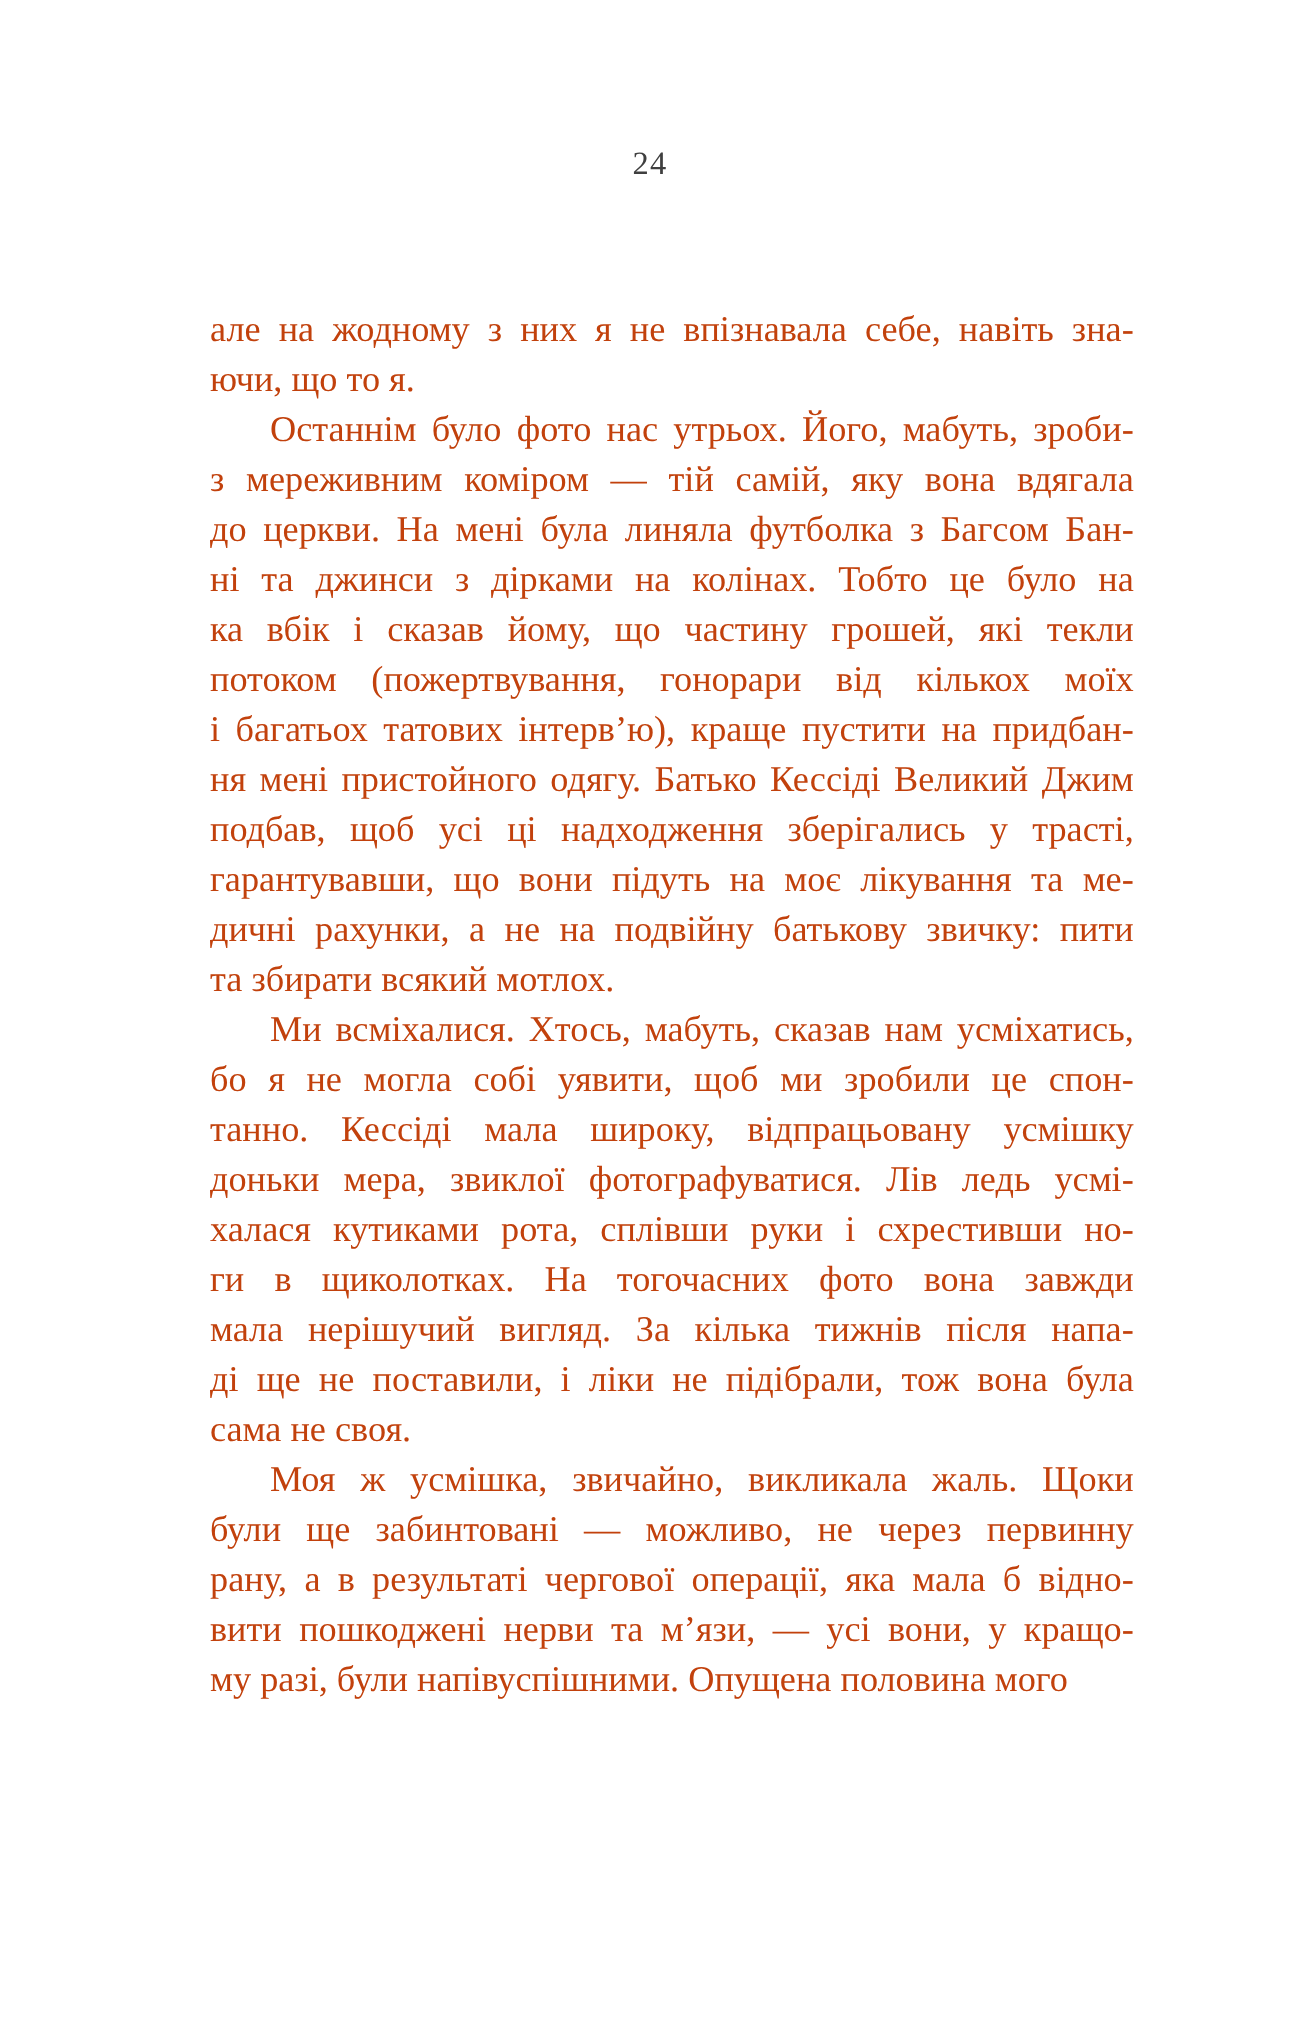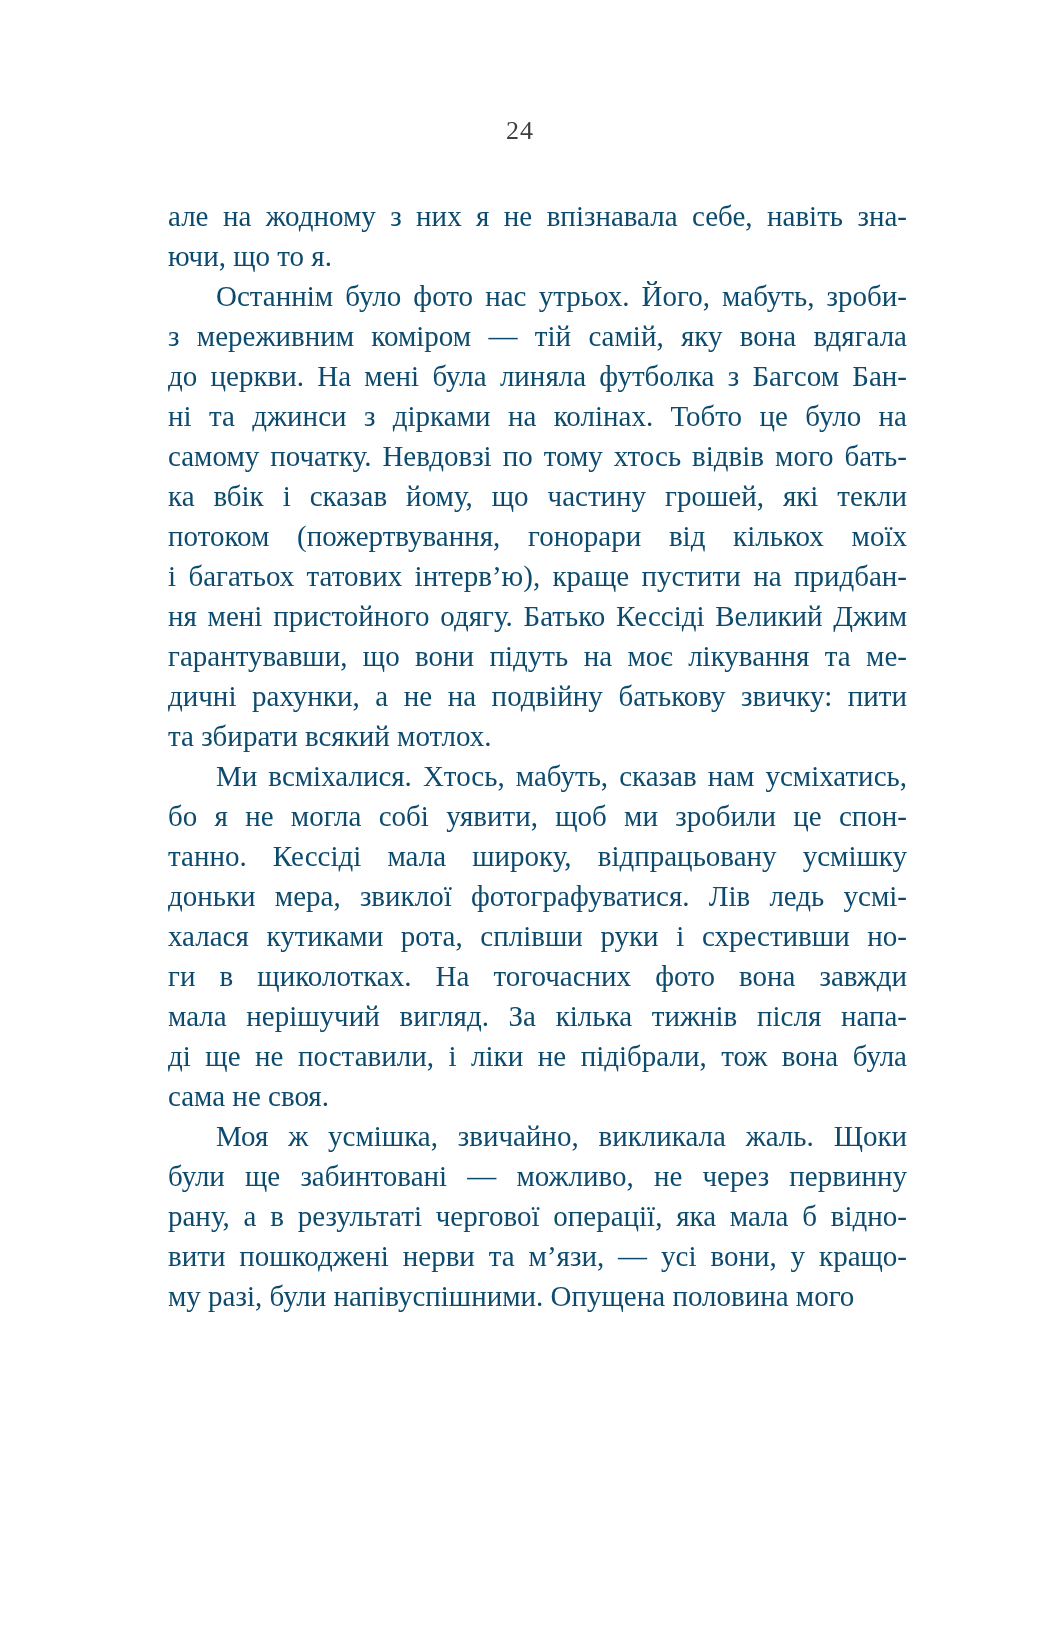--- a/index.html
+++ b/index.html
@@ -45,35 +45,35 @@
   }
   .line.indent {
     text-indent: 48px;
   }
 </style>
 </head>
 <body>
 
 <div class="page-number" style="color: rgb(63, 63, 63);">24</div>
 
-<div class="text-block" style="color: #0c4a6e;">
+<div class="text-block" style="color: #c2410c; margin-top: 48px;">
     <div class="paragraph">
       <div class="line">але на жодному з них я не впізнавала себе, навіть зна-</div>
       <div class="line last">ючи, що то я.</div>
     </div>
     <div class="paragraph">
       <div class="line indent">Останнім було фото нас утрьох. Його, мабуть, зроби-</div>
       <div class="line">з мереживним коміром — тій самій, яку вона вдягала</div>
       <div class="line">до церкви. На мені була линяла футболка з Багсом Бан-</div>
       <div class="line">ні та джинси з дірками на колінах. Тобто це було на</div>
-      <div class="line">самому початку. Невдовзі по тому хтось відвів мого бать-</div>
       <div class="line">ка вбік і сказав йому, що частину грошей, які текли</div>
       <div class="line">потоком (пожертвування, гонорари від кількох моїх</div>
       <div class="line">і багатьох татових інтерв’ю), краще пустити на придбан-</div>
       <div class="line">ня мені пристойного одягу. Батько Кессіді Великий Джим</div>
+      <div class="line">подбав, щоб усі ці надходження зберігались у трасті,</div>
       <div class="line">гарантувавши, що вони підуть на моє лікування та ме-</div>
       <div class="line">дичні рахунки, а не на подвійну батькову звичку: пити</div>
       <div class="line last">та збирати всякий мотлох.</div>
     </div>
     <div class="paragraph">
       <div class="line indent">Ми всміхалися. Хтось, мабуть, сказав нам усміхатись,</div>
       <div class="line">бо я не могла собі уявити, щоб ми зробили це спон-</div>
       <div class="line">танно. Кессіді мала широку, відпрацьовану усмішку</div>
       <div class="line">доньки мера, звиклої фотографуватися. Лів ледь усмі-</div>
       <div class="line">халася кутиками рота, сплівши руки і схрестивши но-</div>

